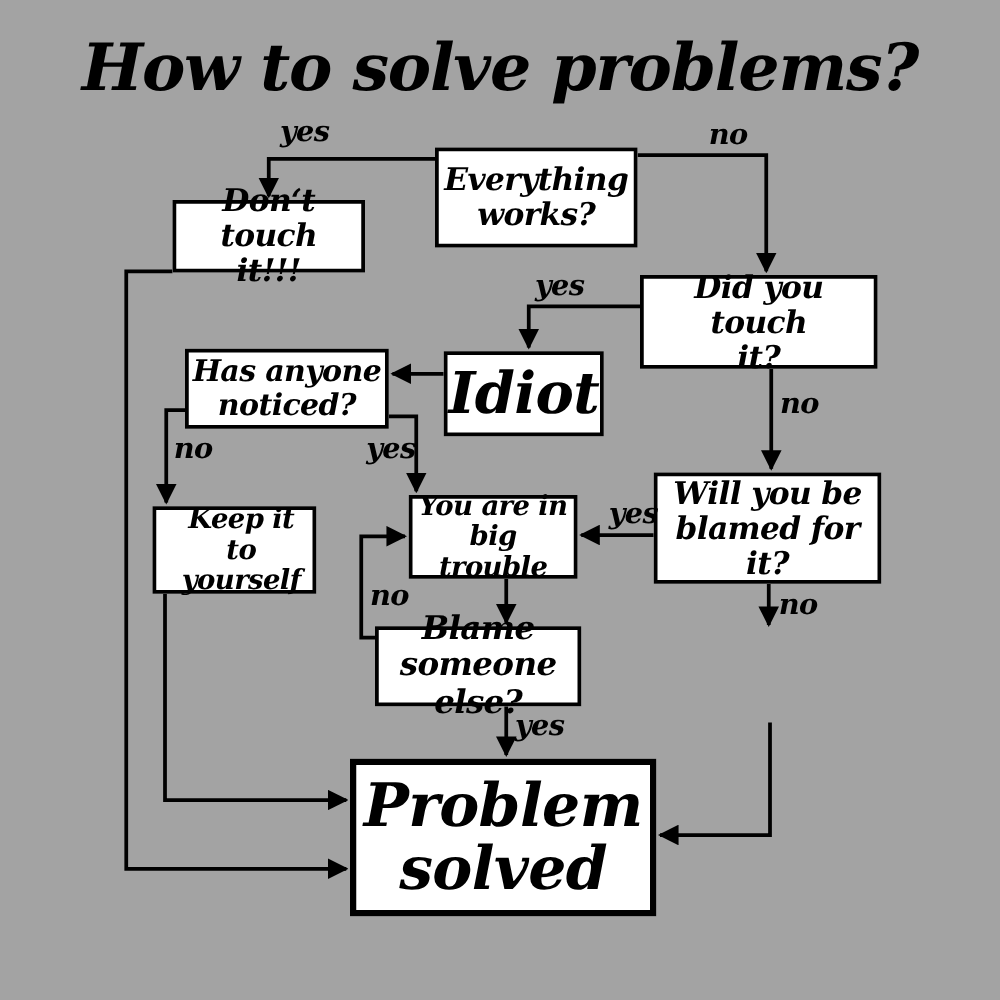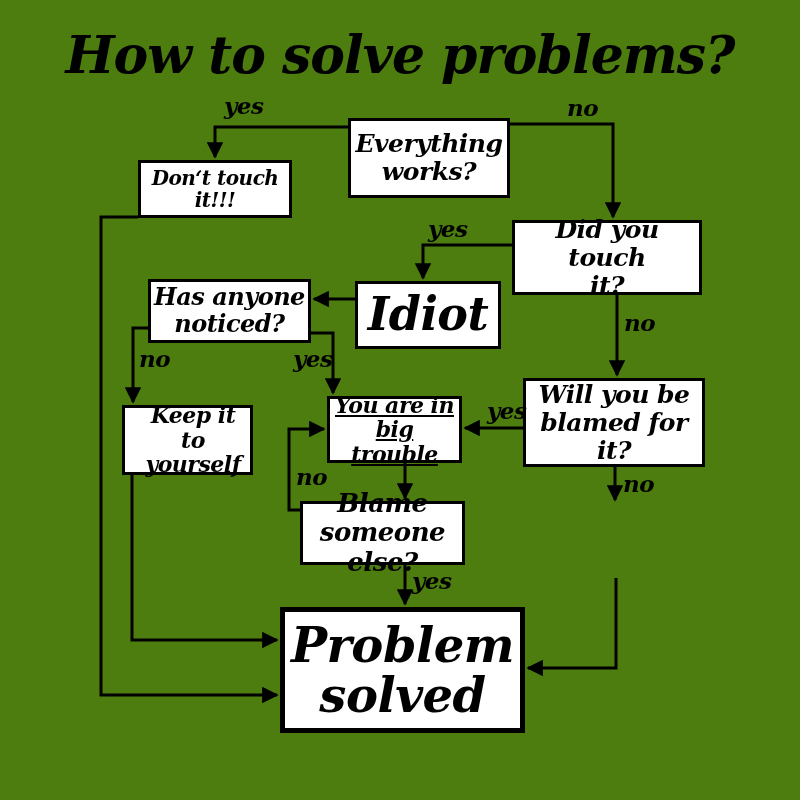--- a/index.html
+++ b/index.html
@@ -4,21 +4,21 @@
 <style>
   html, body {
     margin: 0;
     padding: 0;
     background: #ffffff;
   }
   #stage {
     position: relative;
     width: 800px;
     height: 800px;
-    background: #4d7c0f;
+    background: #a3a3a3;
     overflow: hidden;
     font-family: "DejaVu Serif", serif;
     color: #000000;
   }
   #page-title {
     position: absolute;
     left: 0;
     top: 24px;
     width: 800px;
     text-align: center;
@@ -57,27 +57,27 @@
     font-weight: bold;
     font-style: italic;
     font-size: 23px;
     line-height: 1;
     z-index: 3;
     letter-spacing: -0.5px;
   }
 
   
   #n-everything   { left: 348px; top: 118px; width: 162px; height: 80px;  font-size: 25px; }
-  #n-dont-touch   { left: 138px; top: 160px; width: 154px; height: 58px;  font-size: 20px; align-items: center; }
+  #n-dont-touch   { left: 138px; top: 160px; width: 154px; height: 58px;  font-size: 25px; align-items: center; }
   #n-did-touch    { left: 512px; top: 220px; width: 190px; height: 75px;  font-size: 25px; }
-  #n-idiot        { left: 355px; top: 281px; width: 146px; height: 68px;  font-size: 46px; }
+  #n-idiot        { left: 355px; top: 281px; width: 128px; height: 68px;  font-size: 46px; }
   #n-noticed      { left: 148px; top: 279px; width: 163px; height: 64px;  font-size: 24px; }
   #n-blamed       { left: 523px; top: 378px; width: 182px; height: 89px;  font-size: 25px; }
   #n-keep-it      { left: 122px; top: 405px; width: 131px; height: 70px;  font-size: 22px; padding-left: 11px; }
-  #n-big-trouble  { left: 327px; top: 396px; width: 135px; height: 67px;  font-size: 22px; text-decoration: underline; }
+  #n-big-trouble  { left: 327px; top: 396px; width: 135px; height: 67px;  font-size: 22px; }
   #n-blame-else   { left: 300px; top: 501px; width: 165px; height: 64px;  font-size: 26px; }
   #n-lucky        { left: 563px; top: 503px; width: 105px; height: 75px;  font-size: 32px; }
   #n-solved       { left: 280px; top: 607px; width: 245px; height: 126px; font-size: 48px; border-width: 5px; line-height: 1.05; }
 
   
   #el-everything-yes { left: 224px; top: 94px;  }
   #el-everything-no  { left: 567px; top: 96px;  }
   #el-touch-yes      { left: 428px; top: 217px; }
   #el-touch-no       { left: 624px; top: 311px; }
   #el-noticed-no     { left: 139px; top: 347px; }

